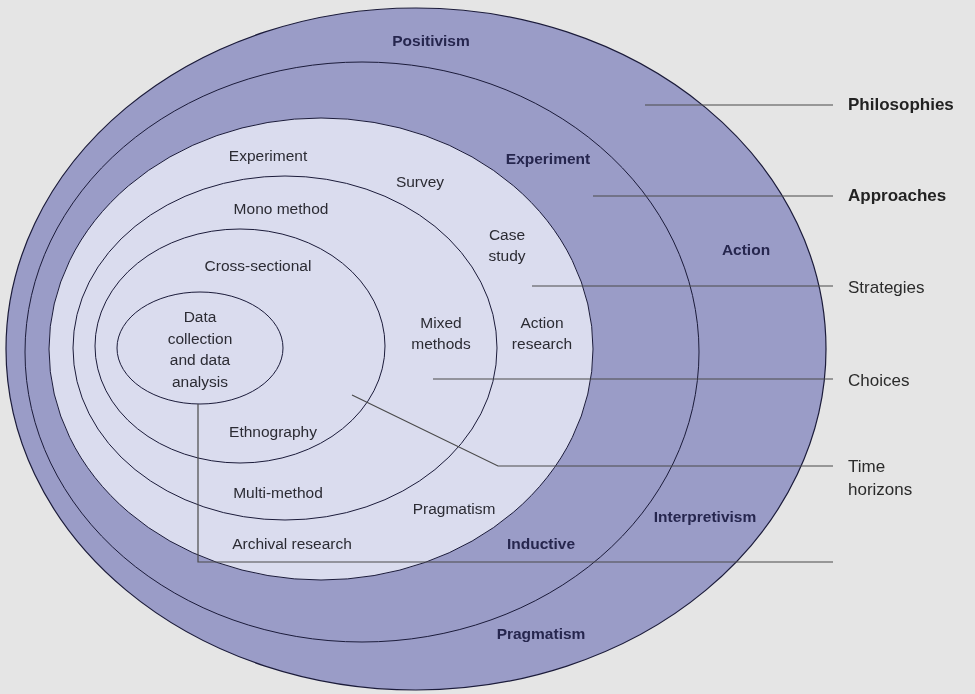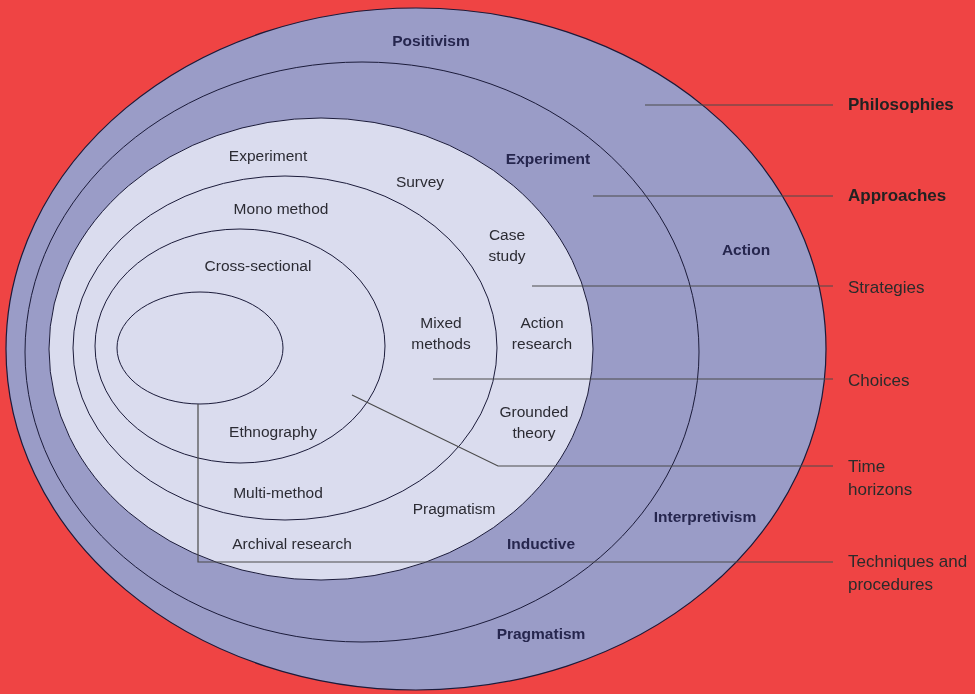--- a/index.html
+++ b/index.html
@@ -1,17 +1,17 @@
 <!DOCTYPE html>
 <html><head>
 <meta charset="utf-8">
 <style>
   html,body { margin:0; padding:0; background:#ffffff; }
   .stage {
-    position:relative; width:975px; height:694px; background:#ef4444;
+    position:relative; width:975px; height:694px; background:#e5e5e5;
     font-family:"Liberation Sans", sans-serif; overflow:hidden;
   }
   .rings { position:absolute; left:0; top:0; }
   .lbl {
     position:absolute; transform:translate(-50%,-50%);
     white-space:pre-line; text-align:center;
     font-size:15.5px; line-height:21px; color:#2b2b33;
   }
   .lbl.b { font-weight:bold; color:#26264e; }
   .lbl.core { line-height:21.5px; }
@@ -50,36 +50,36 @@
   <div class="lbl b" style="left:705px; top:516px">Interpretivism</div>
   <div class="lbl b" style="left:541px; top:543px">Inductive</div>
   <div class="lbl b" style="left:541px; top:633px">Pragmatism</div>
 
   <div class="lbl" style="left:268px; top:155px">Experiment</div>
   <div class="lbl" style="left:420px; top:181px">Survey</div>
   <div class="lbl" style="left:507px; top:245px">Case
 study</div>
   <div class="lbl" style="left:542px; top:333px">Action
 research</div>
-  <div class="lbl" style="left:534px; top:422px">Grounded
-theory</div>
   <div class="lbl" style="left:454px; top:508px">Pragmatism</div>
   <div class="lbl" style="left:292px; top:543px">Archival research</div>
 
   <div class="lbl" style="left:281px; top:208px">Mono method</div>
   <div class="lbl" style="left:441px; top:333px">Mixed
 methods</div>
   <div class="lbl" style="left:278px; top:492px">Multi-method</div>
 
   <div class="lbl" style="left:258px; top:265px">Cross-sectional</div>
   <div class="lbl" style="left:273px; top:431px">Ethnography</div>
 
+  <div class="lbl core" style="left:200px; top:349px">Data
+collection
+and data
+analysis</div>
 
   <div class="side one b" style="top:104px">Philosophies</div>
   <div class="side one b" style="top:195px">Approaches</div>
   <div class="side one" style="top:287px">Strategies</div>
   <div class="side one" style="top:380px">Choices</div>
   <div class="side" style="top:455px">Time
 horizons</div>
-  <div class="side" style="top:550px">Techniques and
-procedures</div>
 
 </div>
 
 </body></html>

